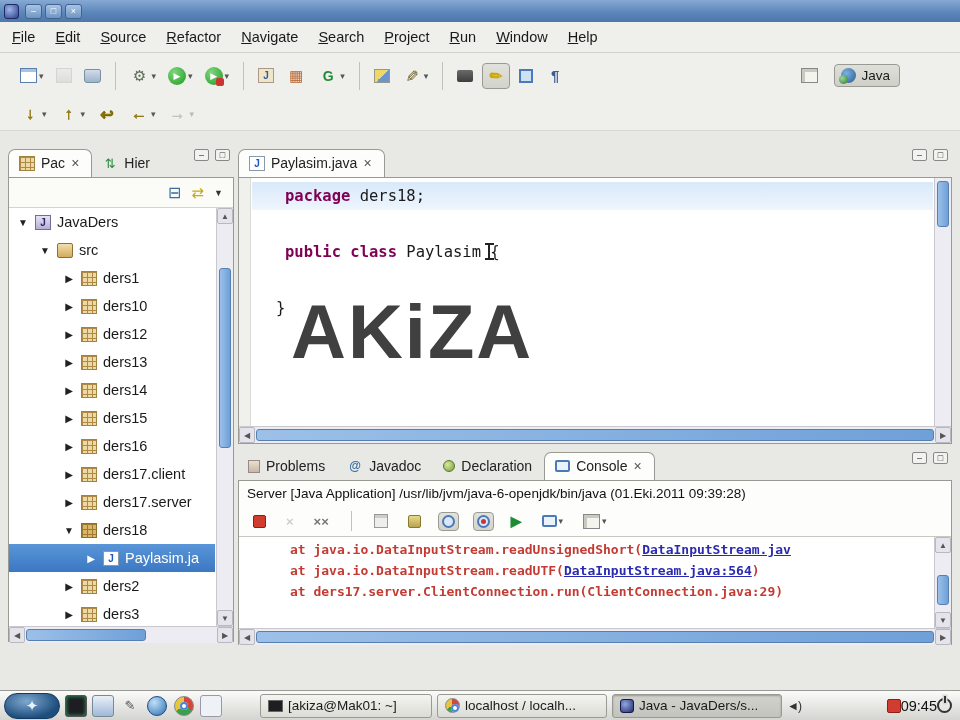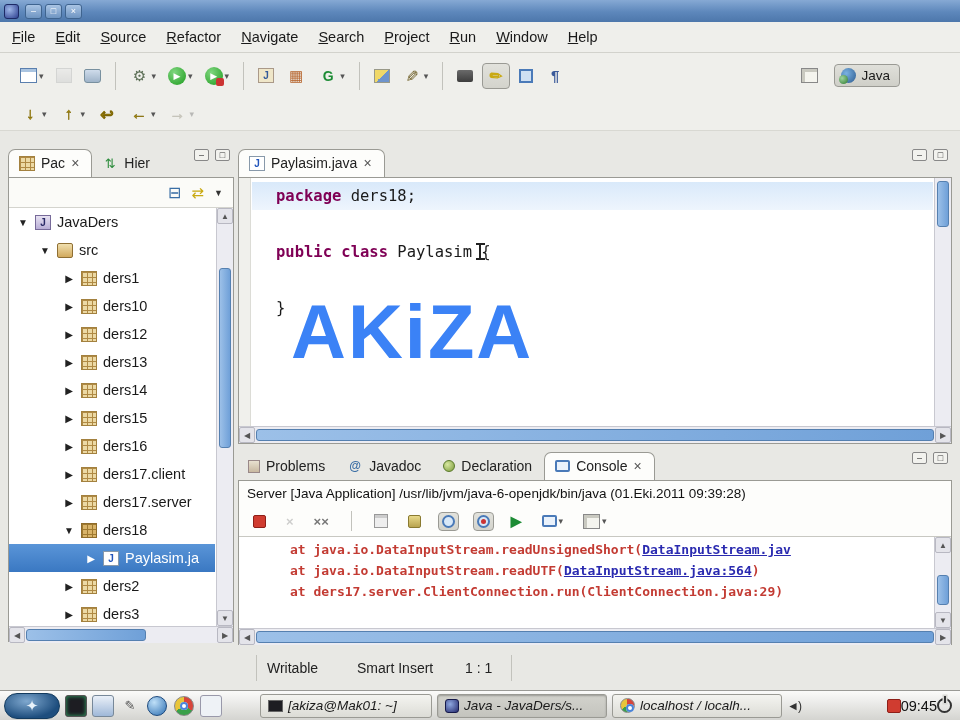--- a/index.html
+++ b/index.html
@@ -84,26 +84,26 @@
   .vthumb { position:absolute; left:2px; right:2px; }
   .hthumb { height:12px; margin:0 1px; }
 
   
   .editor { left:238px; top:145px; width:714px; height:299px; }
   .ed-body { position:relative; height:267px; background:#fff; overflow:hidden; }
   .ruler { position:absolute; left:0; top:0; bottom:17px; width:12px; background:#f0f0ec; border-right:1px solid #dcdcd6; }
   .code { position:absolute; left:13px; top:4px; right:18px; font-family:"DejaVu Sans Mono", monospace; font-size:15.5px; }
   .code-line { height:28px; line-height:28px; padding-left:24px; white-space:pre; }
   .code-line.hl { background:linear-gradient(180deg,#d9e9fa,#eef5fd); }
-  .kw { color:#7f0055; font-weight:bold; }
+  .kw { color:#7f0055; font-weight:bold;margin-left:9px; }
   .ibeam { display:inline-block; width:9px; height:17px; position:relative; vertical-align:-3px; margin-left:-15px; }
   .ibeam i { position:absolute; left:3px; top:0; bottom:0; width:2px; background:#222; }
   .ibeam::before,.ibeam::after { content:""; position:absolute; left:0; right:0; height:2px; background:#222; }
   .ibeam::before { top:0; } .ibeam::after { bottom:0; }
-  .watermark { position:absolute; left:52px; top:110px; font-size:76px; font-weight:bold; color:#3b82f6; letter-spacing:2px; font-family:"Liberation Sans", sans-serif; }
+  .watermark { position:absolute; left:52px; top:110px; font-size:76px; font-weight:bold; color:#404040; letter-spacing:2px; font-family:"Liberation Sans", sans-serif; }
 
   
   .consolep { left:238px; top:448px; width:714px; height:197px; }
   .cp-header { height:25px; display:flex; align-items:center; padding-left:8px; font-size:13.5px; color:#111; background:#fdfdfb; white-space:nowrap; overflow:hidden; }
   .cp-toolbar { height:31px; display:flex; align-items:center; gap:8px; padding-left:8px; background:#fdfdfb; border-bottom:1px solid #c8c8c2; }
   .ic-term { width:13px; height:13px; background:#d03c30; border:1px solid #8e1f18; border-radius:2px; }
   .gx { color:#777; font-weight:bold; font-size:13px; }
   .ic-clear { width:14px; height:14px; background:#eee; border:1px solid #999; box-shadow:inset 0 3px 0 #ccc; }
   .ic-lockscroll { width:13px; height:13px; background:linear-gradient(180deg,#e8d98a,#b9a44f); border:1px solid #8a7a30; border-radius:2px; }
   .bluedot { width:13px; height:13px; border-radius:50%; border:2px solid #4a7ab8; background:#d8e8f8; }
@@ -124,21 +124,21 @@
   .taskbar { position:absolute; left:0; top:690px; width:960px; height:30px; background:linear-gradient(180deg,#fbfbfa,#d4d4d0); border-top:1px solid #9a9a96; display:flex; align-items:center; padding:0 4px; gap:5px; }
   .startbtn { width:56px; height:26px; border-radius:13px; background:radial-gradient(ellipse at 40% 30%,#7fa8cf,#1e4e7e 70%); border:1px solid #123a5e; color:#e8f2fa; font-size:15px; display:flex; align-items:center; justify-content:center; }
   .ql { width:22px; height:22px; border-radius:3px; display:flex; align-items:center; justify-content:center; font-size:13px; }
   .ql-term { background:#1d1d22; border:1px solid #555; box-shadow:inset 0 0 4px #3a6; }
   .ql-files { background:linear-gradient(180deg,#eaf0f8,#9fb8d8); border:1px solid #789; }
   .ql-edit { color:#555; }
   .ql-browser { width:20px; height:20px; border-radius:50%; background:radial-gradient(circle at 35% 30%,#bfe0f8,#2e6fb2); border:1px solid #1d4a7e; }
   .ql-chrome { width:20px; height:20px; border-radius:50%; background:conic-gradient(#d8453a 0 33%,#3aa04a 33% 66%,#e8c53a 66% 100%); position:relative; border:1px solid #888; }
   .ql-chrome::after { content:""; position:absolute; left:5px; top:5px; width:8px; height:8px; border-radius:50%; background:#fff; box-shadow:inset 0 0 0 2px #4a84d8; }
   .ql-desk { background:#eef2f6; border:1px solid #99a; }
-  .task { height:24px; display:flex; align-items:center; gap:5px; border:1px solid #9a9a94; border-radius:3px; background:linear-gradient(180deg,#f4f4f0,#dcdcd6); padding:0 7px; font-size:13.5px; white-space:nowrap; overflow:hidden;font-style:italic; }
+  .task { height:24px; display:flex; align-items:center; gap:5px; border:1px solid #9a9a94; border-radius:3px; background:linear-gradient(180deg,#f4f4f0,#dcdcd6); padding:0 7px; font-size:13.5px; white-space:nowrap; overflow:hidden; }
   .task.active { background:linear-gradient(180deg,#d2d2cc,#c4c4be); box-shadow:inset 0 1px 2px #9a9a94; }
   .tico-term { width:15px; height:12px; background:#1d1d22; border:1px solid #666; flex:none; }
   .tico-eclipse { width:14px; height:14px; border-radius:3px; background:radial-gradient(circle at 35% 35%,#8fa8e0,#252a6e); border:1px solid #15194a; flex:none; }
   .tray { margin-left:auto; display:flex; align-items:center; padding-right:4px; }
   .vol { color:#333; font-size:12px; letter-spacing:-1px; }
   .recsq { width:14px; height:14px; background:#d03c30; border:1px solid #8e1f18; border-radius:2px; }
   .clock { font-size:14.5px; color:#111; }
   .power { width:15px; height:15px; border:2px solid #333; border-radius:50%; position:relative; }
   .power::after { content:""; position:absolute; left:50%; top:-4px; width:2px; height:7px; background:#333; margin-left:-1px; box-shadow:0 0 0 1.5px #d8d8d4; }
 </style>
@@ -477,55 +477,47 @@
         </div>
         <div class="hscroll">
           <span class="sbtn">◀</span>
           <div class="hthumb" style="flex:1;"></div>
           <span class="sbtn">▶</span>
         </div>
       </div>
     </div>
   </div>
 
-  <div class="abs statusbar">
-    <span style="width:256px;"></span>
-    <span class="ssep"></span>
-    <span class="sitem" style="width:90px;">Writable</span>
-    <span class="sitem" style="width:108px;">Smart Insert</span>
-    <span class="sitem" style="width:56px;">1 : 1</span>
-    <span class="ssep"></span>
-  </div>
 
 </div>
 
 <div class="taskbar">
   <span class="startbtn">✦</span>
   <span class="ql ql-term"></span>
   <span class="ql ql-files"></span>
   <span class="ql ql-edit">✎</span>
   <span class="ql">
       <span class="ql-browser"></span>
     </span>
   <span class="ql">
       <span class="ql-chrome"></span>
     </span>
   <span class="ql ql-desk"></span>
   <span style="width:28px;"></span>
   <span class="task" style="width:172px;">
       <span class="tico-term"></span>
       <span>[akiza@Mak01: ~]</span>
     </span>
+  <span class="task" style="width:170px;">
+      <span class="ql-chrome" style="width:15px;height:15px;flex:none;"></span>
+      <span>localhost / localh...</span>
+    </span>
   <span class="task active" style="width:170px;">
       <span class="tico-eclipse"></span>
       <span>Java - JavaDers/s...</span>
-    </span>
-  <span class="task" style="width:170px;">
-      <span class="ql-chrome" style="width:15px;height:15px;flex:none;"></span>
-      <span>localhost / localh...</span>
     </span>
   <span class="vol">◄)</span>
   <span class="tray">
     <span class="recsq"></span>
     <span class="clock">09:45</span>
     <span class="power"></span>
   </span>
 </div>
 
 </body></html>

